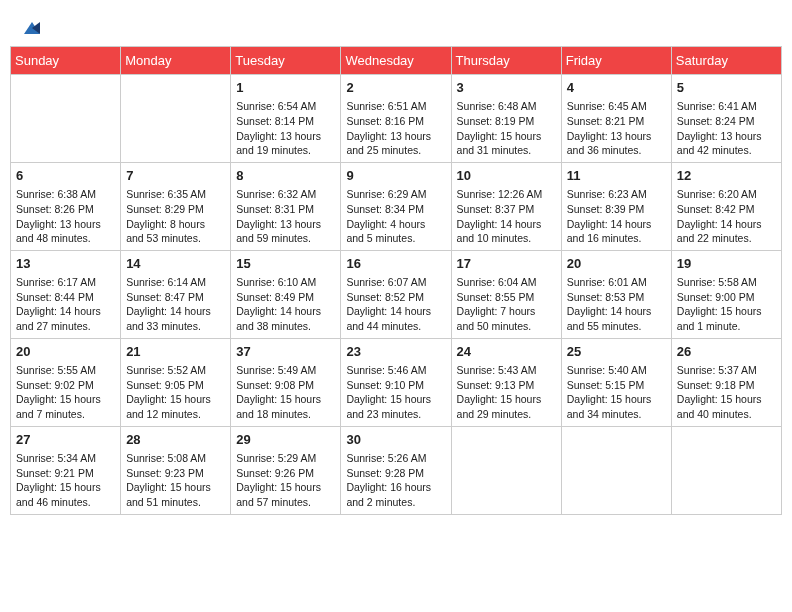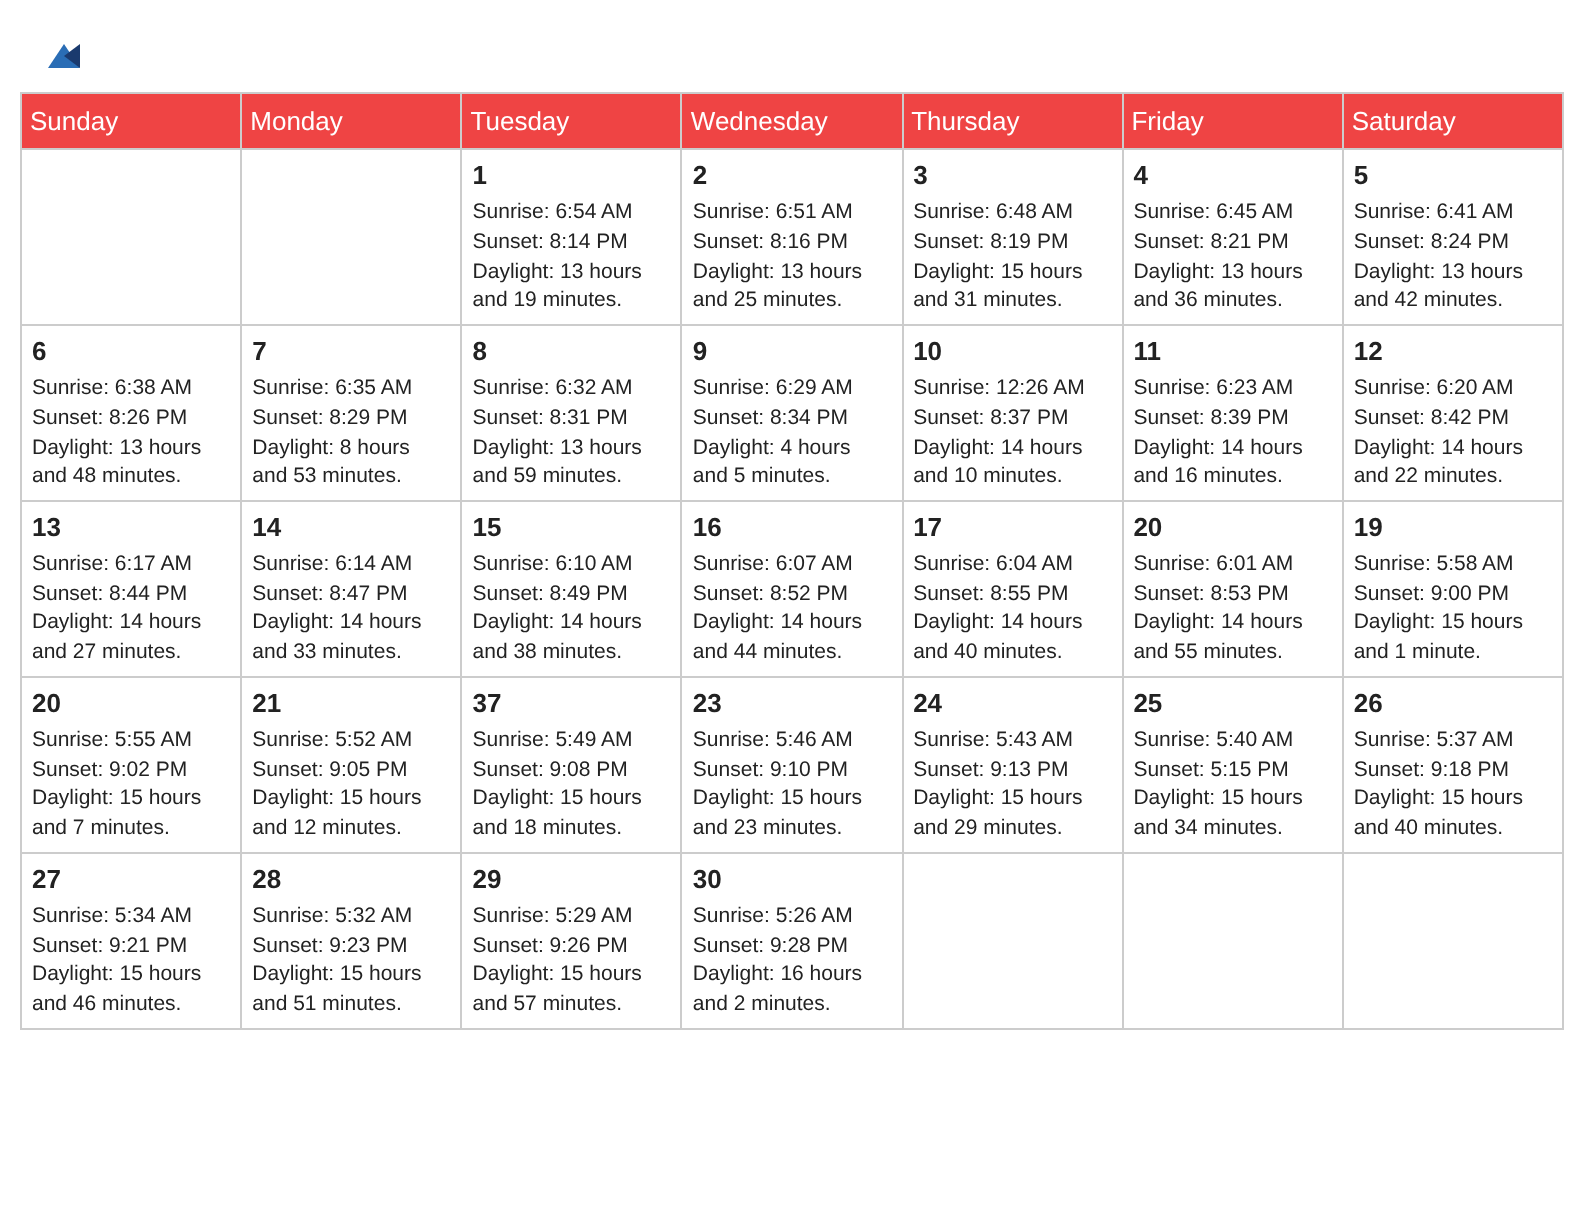--- a/index.html
+++ b/index.html
@@ -226,21 +226,21 @@
         <td>
           <span class="day-num">16</span>
           <div class="day-info">Sunrise: 6:07 AM</div>
           <div class="day-info">Sunset: 8:52 PM</div>
           <div class="day-info">Daylight: 14 hours and 44 minutes.</div>
         </td>
         <td>
           <span class="day-num">17</span>
           <div class="day-info">Sunrise: 6:04 AM</div>
           <div class="day-info">Sunset: 8:55 PM</div>
-          <div class="day-info">Daylight: 14 hours and 40 minutes.</div>
+          <div class="day-info">Daylight: 7 hours and 50 minutes.</div>
         </td>
         <td>
           <span class="day-num">20</span>
           <div class="day-info">Sunrise: 6:01 AM</div>
           <div class="day-info">Sunset: 8:53 PM</div>
           <div class="day-info">Daylight: 14 hours and 55 minutes.</div>
         </td>
         <td>
           <span class="day-num">19</span>
           <div class="day-info">Sunrise: 5:58 AM</div>
@@ -294,21 +294,21 @@
       </tr>
       <tr>
         <td>
           <span class="day-num">27</span>
           <div class="day-info">Sunrise: 5:34 AM</div>
           <div class="day-info">Sunset: 9:21 PM</div>
           <div class="day-info">Daylight: 15 hours and 46 minutes.</div>
         </td>
         <td>
           <span class="day-num">28</span>
-          <div class="day-info">Sunrise: 5:32 AM</div>
+          <div class="day-info">Sunrise: 5:08 AM</div>
           <div class="day-info">Sunset: 9:23 PM</div>
           <div class="day-info">Daylight: 15 hours and 51 minutes.</div>
         </td>
         <td>
           <span class="day-num">29</span>
           <div class="day-info">Sunrise: 5:29 AM</div>
           <div class="day-info">Sunset: 9:26 PM</div>
           <div class="day-info">Daylight: 15 hours and 57 minutes.</div>
         </td>
         <td>

